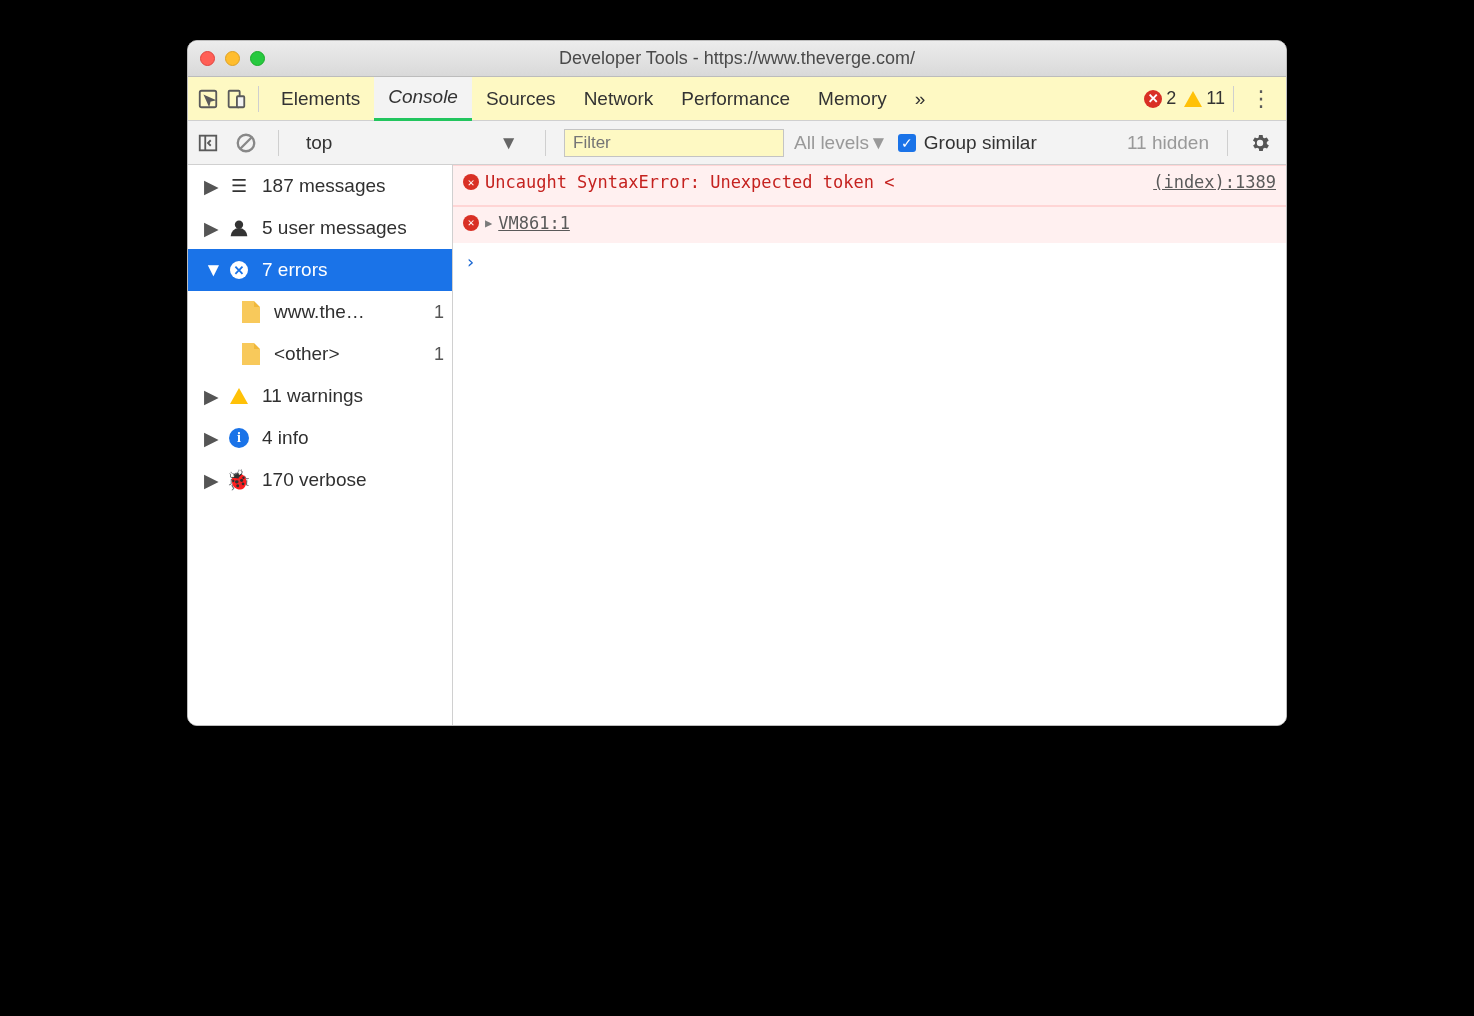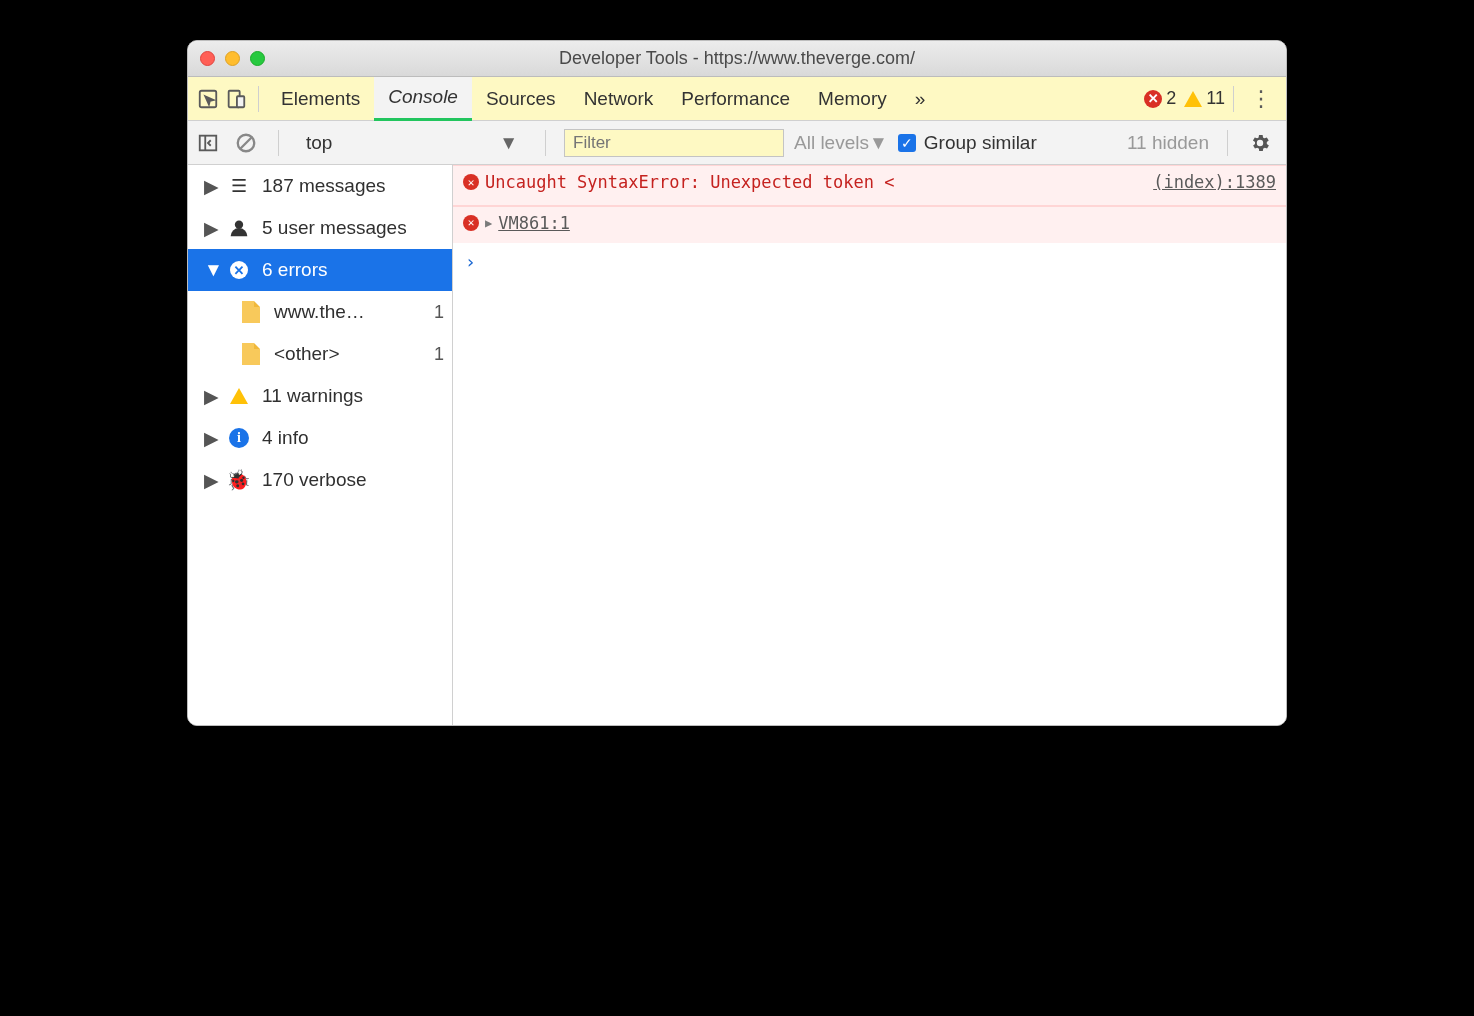--- a/index.html
+++ b/index.html
@@ -228,21 +228,21 @@
               <path d="M2 22a10 10 0 0120 0z"></path>
             </svg>
         </span>
         <span class="s-label">5 user messages</span>
       </div>
       <div class="s-item selected">
         <span class="disclose">▼</span>
         <span class="ico">
           <span class="circle-err" style="background:#fff;color:#1a73e8;">✕</span>
         </span>
-        <span class="s-label">6 errors</span>
+        <span class="s-label">7 errors</span>
       </div>
       <div class="s-item sub">
         <span class="ico">
             <span class="file-ico"></span>
           </span>
         <span class="s-label">www.the…</span>
         <span class="s-count">1</span>
       </div>
       <div class="s-item sub">
         <span class="ico">

